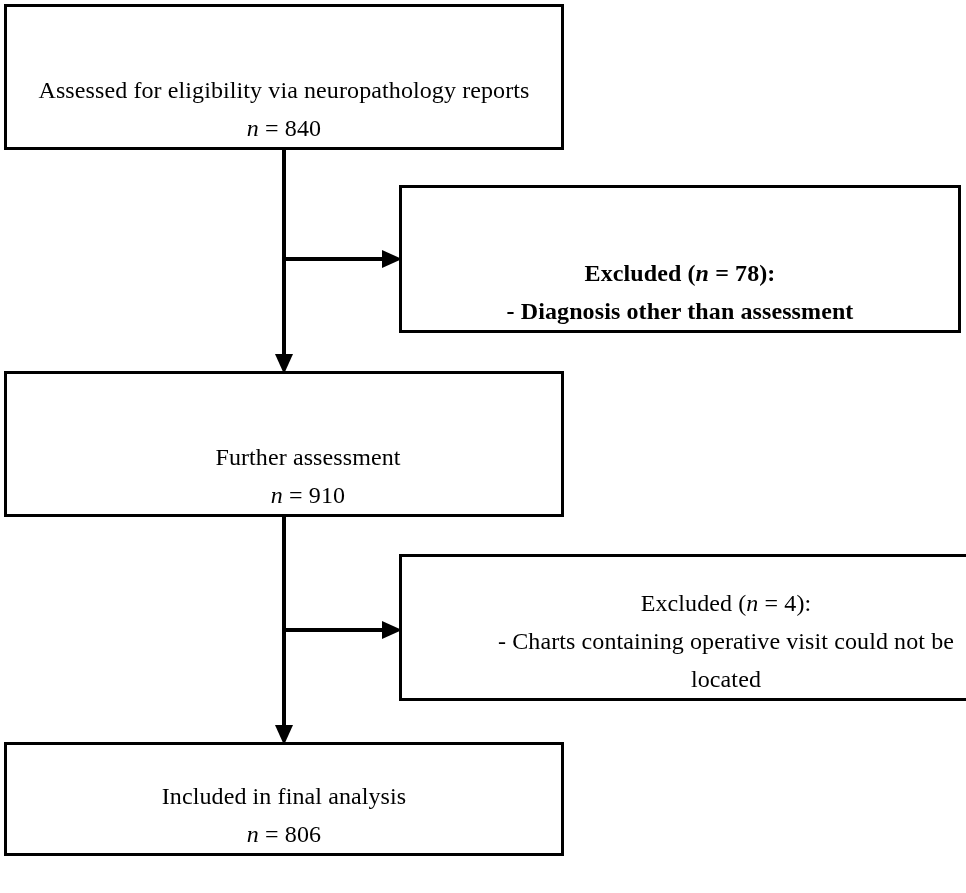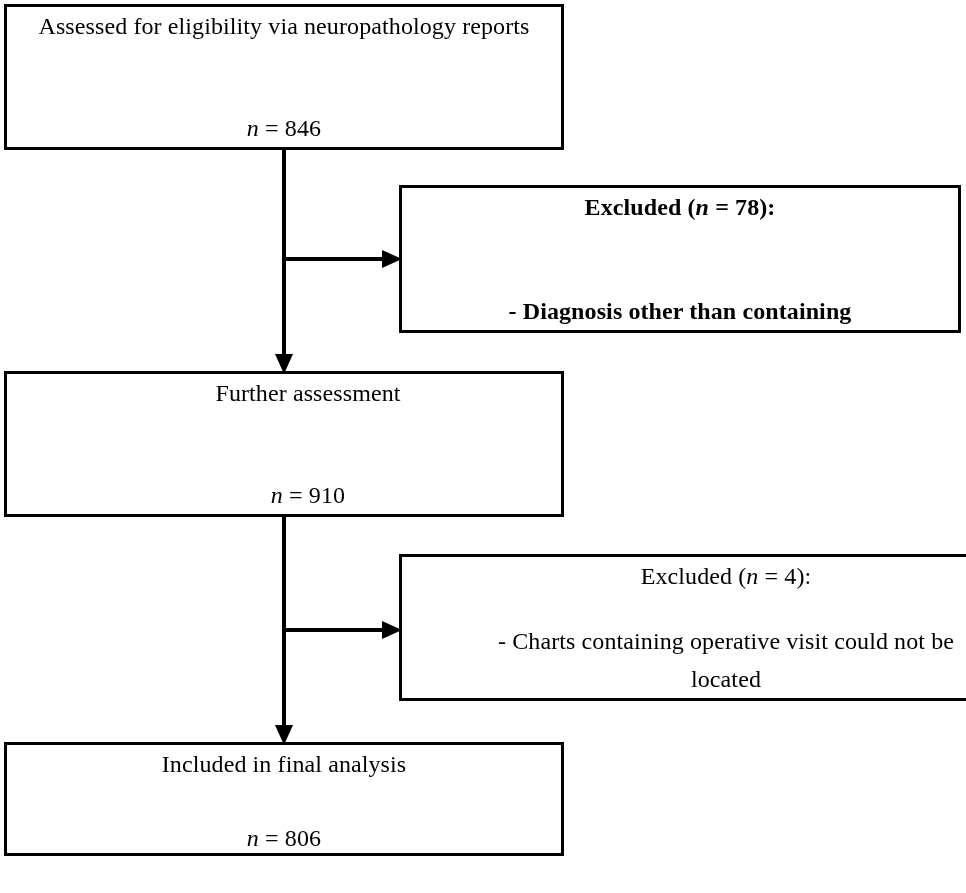--- a/index.html
+++ b/index.html
@@ -23,21 +23,21 @@
 
   
   .flow-box {
     position: absolute;
     box-sizing: border-box;
     border: 3px solid #000000;
     background: #ffffff;
     display: flex;
     flex-direction: column;
     align-items: center;
-    justify-content: space-between;
+    justify-content: flex-end;
     text-align: center;
   }
 
   .box-line {
     display: block;
     font-size: 24px;
     line-height: 38px;
     white-space: nowrap;
     letter-spacing: 0.1px;
   }
@@ -47,21 +47,21 @@
     max-width: 520px;
   }
 
   .ital {
     font-style: italic;
   }
 
   
   #box-assessed  { left: 4px;   top: 4px;   width: 560px; height: 146px; }
   #box-further   { left: 4px;   top: 371px; width: 560px; height: 146px; padding-left: 48px; }
-  #box-included  { left: 4px;   top: 742px; width: 560px; height: 114px; gap: 36px; }
+  #box-included  { left: 4px;   top: 742px; width: 560px; height: 114px; }
 
   
   #box-excluded-1 { left: 399px; top: 185px; width: 562px; height: 148px; font-weight: bold; }
   #box-excluded-2 { left: 399px; top: 554px; width: 654px; height: 147px; }
 
   
   .connector-svg {
     position: absolute;
     left: 0;
     top: 0;
@@ -102,26 +102,26 @@
     </g>
 
     <g>
       <line class="conn-line" x1="284" y1="630" x2="390" y2="630"></line>
       <polygon class="conn-head" points="402,630 382,621 382,639"></polygon>
     </g>
   </svg>
 
   <div class="flow-box" id="box-assessed">
     <span class="box-line">Assessed for eligibility via neuropathology reports</span>
-    <span class="box-line"><i class="ital">n</i><span> = </span><span>846</span></span>
+    <span class="box-line"><i class="ital">n</i><span> = </span><span>840</span></span>
   </div>
 
   <div class="flow-box" id="box-excluded-1">
     <span class="box-line"><span>Excluded (</span><i class="ital">n</i><span> = </span><span>78</span><span>):</span></span>
-    <span class="box-line">- Diagnosis other than containing</span>
+    <span class="box-line">- Diagnosis other than assessment</span>
   </div>
 
   <div class="flow-box" id="box-further">
     <span class="box-line">Further assessment</span>
     <span class="box-line"><i class="ital">n</i><span> = </span><span>910</span></span>
   </div>
 
   <div class="flow-box" id="box-excluded-2">
     <span class="box-line"><span>Excluded (</span><i class="ital">n</i><span> = </span><span>4</span><span>):</span></span>
     <span class="box-line wrap">- Charts containing operative visit could not be located</span>

